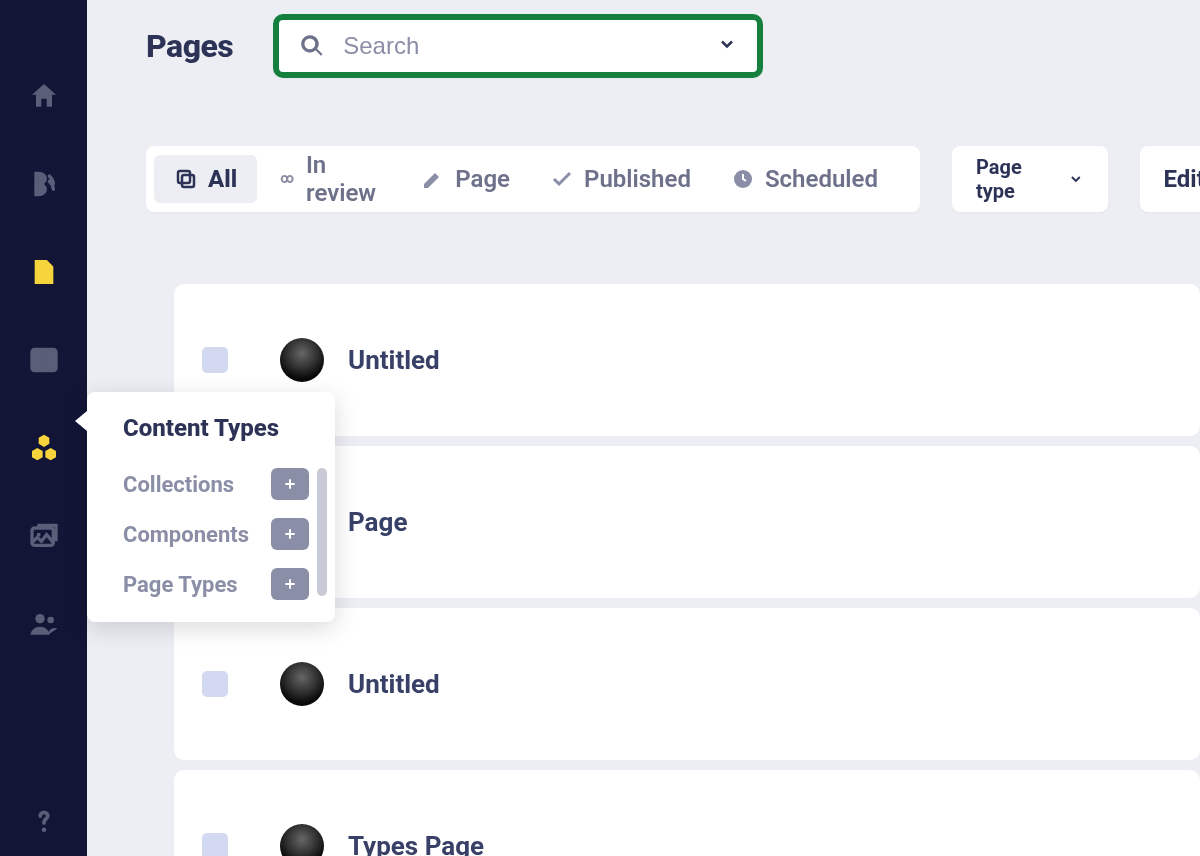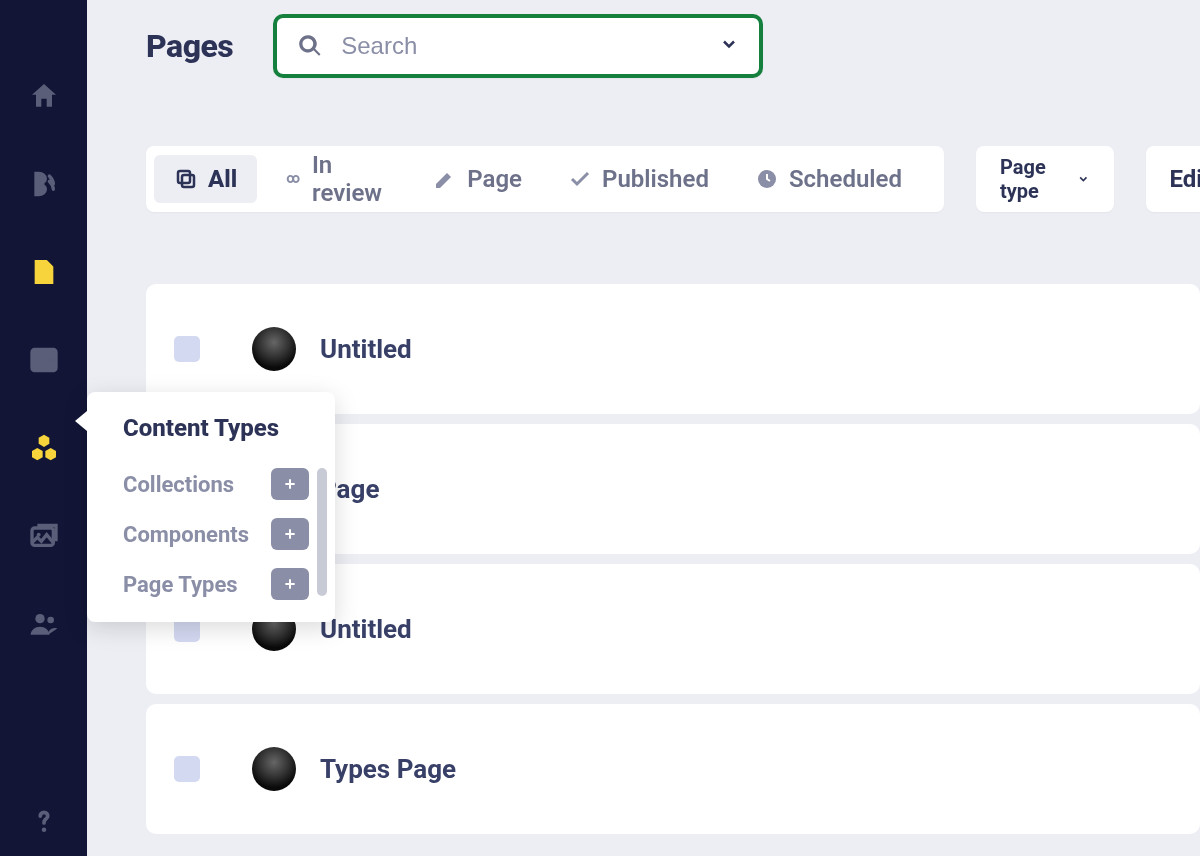--- a/index.html
+++ b/index.html
@@ -80,21 +80,21 @@
     font-size: 32px;
     font-weight: 800;
     color: #2d3356;
     letter-spacing: -0.5px;
   }
   .search-box {
     position: relative;
     width: 490px;
     height: 64px;
     background: #fff;
-    border: 4px solid #15803d;
+    border: 6px solid #15803d;
     border-radius: 10px;
     display: flex;
     align-items: center;
     padding: 0 20px;
     box-shadow: 0 1px 2px rgba(0,0,0,0.04);
   }
   .search-box svg { width: 26px; height: 26px; fill: #6d7189; margin-right: 18px; }
   .search-input {
     flex: 1;
     border: none;
@@ -114,21 +114,20 @@
     gap: 32px;
   }
   .filter-tabs {
     display: flex;
     align-items: center;
     background: #fff;
     border-radius: 8px;
     padding: 8px 22px 8px 8px;
     height: 66px;
     box-shadow: 0 1px 2px rgba(0,0,0,0.04);
-    gap: 6px;
   }
   .filter-tab {
     display: flex;
     align-items: center;
     gap: 10px;
     padding: 10px 20px;
     font-size: 24px;
     font-weight: 600;
     color: #6d7189;
     cursor: pointer;
@@ -176,24 +175,25 @@
 
   
   .list {
     padding: 72px 0 0 50px;
   }
   .list-row {
     background: #fff;
     border-radius: 10px;
     display: flex;
     align-items: center;
-    height: 130px;
+    height: 152px;
     margin-bottom: 10px;
     padding: 0 0 0 28px;
     gap: 24px;
+    margin-left: 28px;
   }
   .checkbox {
     width: 26px;
     height: 26px;
     border-radius: 5px;
     background: #d4d9f2;
     cursor: pointer;
     flex-shrink: 0;
   }
   .avatar {

